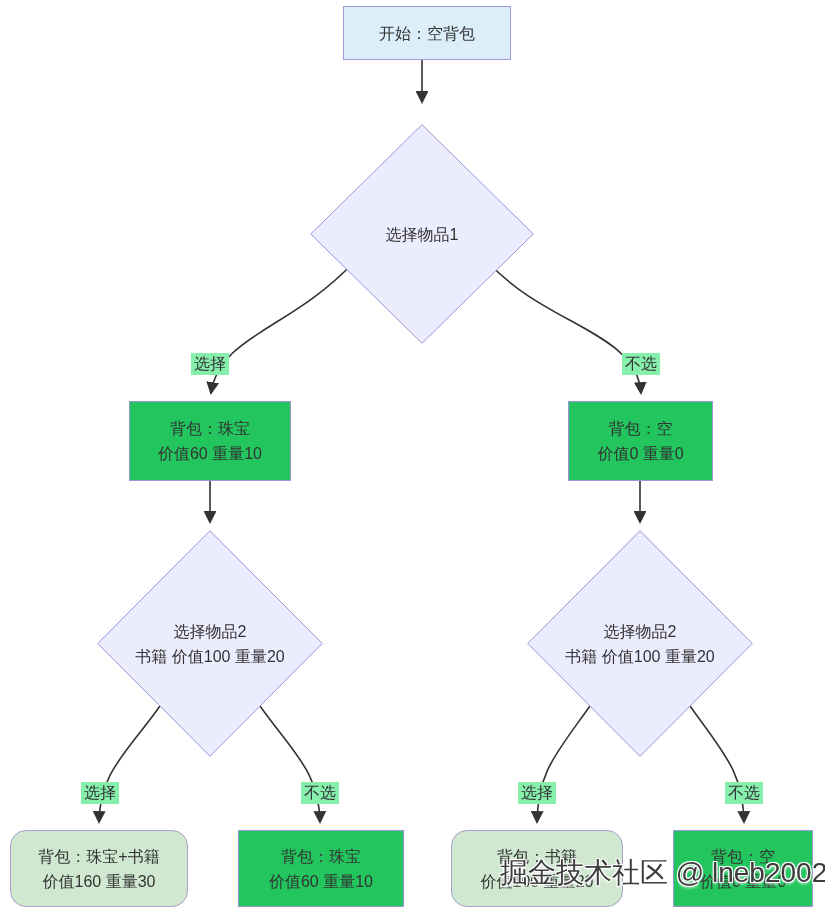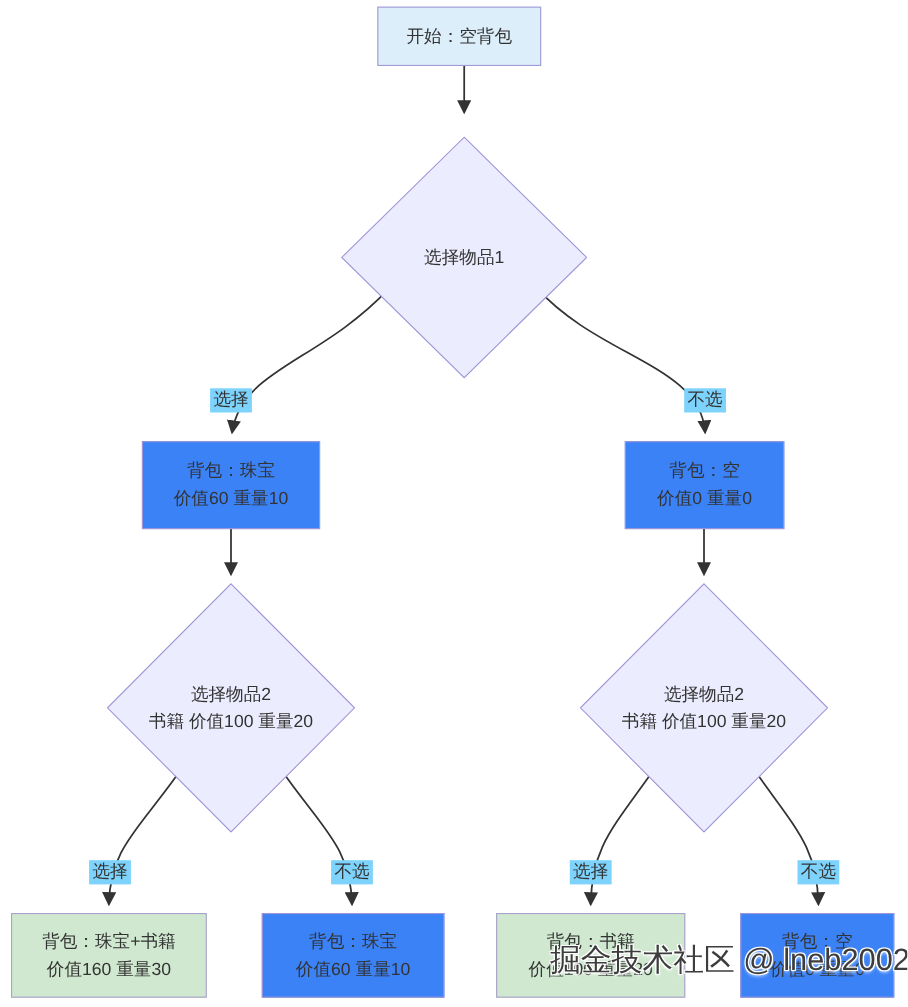--- a/index.html
+++ b/index.html
@@ -6,34 +6,34 @@
   #canvas{
     position:relative;width:825px;height:915px;background:#ffffff;overflow:hidden;
     font-family:"Liberation Sans","DejaVu Sans",sans-serif;color:#333333;
   }
   #edges{position:absolute;left:0;top:0;z-index:1;}
   .edge-path{fill:none;stroke:#333333;stroke-width:1.6;}
   .rect-node{
     position:absolute;z-index:2;box-sizing:border-box;
     display:flex;flex-direction:column;align-items:center;justify-content:center;
     font-size:16px;line-height:25px;text-align:center;
-    border:1px solid #9f94d8;background:#3b82f6;
+    border:1px solid #9f94d8;background:#22c55e;
   }
   .rect-node.start{background:#dbeefa;border-color:#a29ad6;}
-  .rect-node.green{background:#cfe8cf;border-color:#a8a2cc;}
+  .rect-node.green{background:#cfe8cf;border-color:#a8a2cc;border-radius:16px;}
   .diamond{position:absolute;z-index:2;}
   .diamond svg{position:absolute;left:0;top:0;width:100%;height:100%;}
   .diamond .diamond-text{
     position:absolute;left:0;top:0;width:100%;height:100%;
     display:flex;flex-direction:column;align-items:center;justify-content:center;
     font-size:16px;line-height:25px;text-align:center;
   }
   .edge-label{
     position:absolute;z-index:3;transform:translate(-50%,-50%);
-    background:#7dd3fc;color:#333333;font-size:16px;line-height:20px;
+    background:#86efac;color:#333333;font-size:16px;line-height:20px;
     padding:1px 3px;white-space:nowrap;
   }
   .watermark{
     position:absolute;z-index:5;left:500px;top:857px;
     font-size:28px;line-height:32px;color:#3d3d3d;white-space:nowrap;
     text-shadow:-1px -1px 0 #fff,1px -1px 0 #fff,-1px 1px 0 #fff,1px 1px 0 #fff,0 2px 3px rgba(255,255,255,.9);
   }
 </style>
 </head>
 <body>
@@ -50,21 +50,21 @@
     <path class="edge-path" d="M 354,262 C 290,330 220,335 211,393" marker-end="url(#arrow)"></path>
     <path class="edge-path" d="M 488,262 C 545,325 637,332 641,393" marker-end="url(#arrow)"></path>
     <path class="edge-path" d="M 210,481 L 210,522" marker-end="url(#arrow)"></path>
     <path class="edge-path" d="M 640,481 L 640,522" marker-end="url(#arrow)"></path>
     <path class="edge-path" d="M 160,706 C 125,755 100,772 99,822" marker-end="url(#arrow)"></path>
     <path class="edge-path" d="M 260,706 C 295,755 319,772 320,822" marker-end="url(#arrow)"></path>
     <path class="edge-path" d="M 590,706 C 555,755 538,772 537,822" marker-end="url(#arrow)"></path>
     <path class="edge-path" d="M 690,706 C 725,755 743,772 744,822" marker-end="url(#arrow)"></path>
   </svg>
 
-  <div class="rect-node start" style="left:343px;top:6px;width:149px;height:54px;">
+  <div class="rect-node start" style="left:343px;top:6px;width:168px;height:54px;">
     <div>开始：空背包</div>
   </div>
 
   <div class="diamond" style="left:310px;top:124px;width:224px;height:220px;">
     <svg viewBox="0 0 224 220" preserveAspectRatio="none">
       <polygon points="112,0.7 223.3,110 112,219.3 0.7,110" fill="#ececff" stroke="#9f94d8" stroke-width="1"></polygon>
     </svg>
     <div class="diamond-text">
       <div>选择物品1</div>
     </div>

